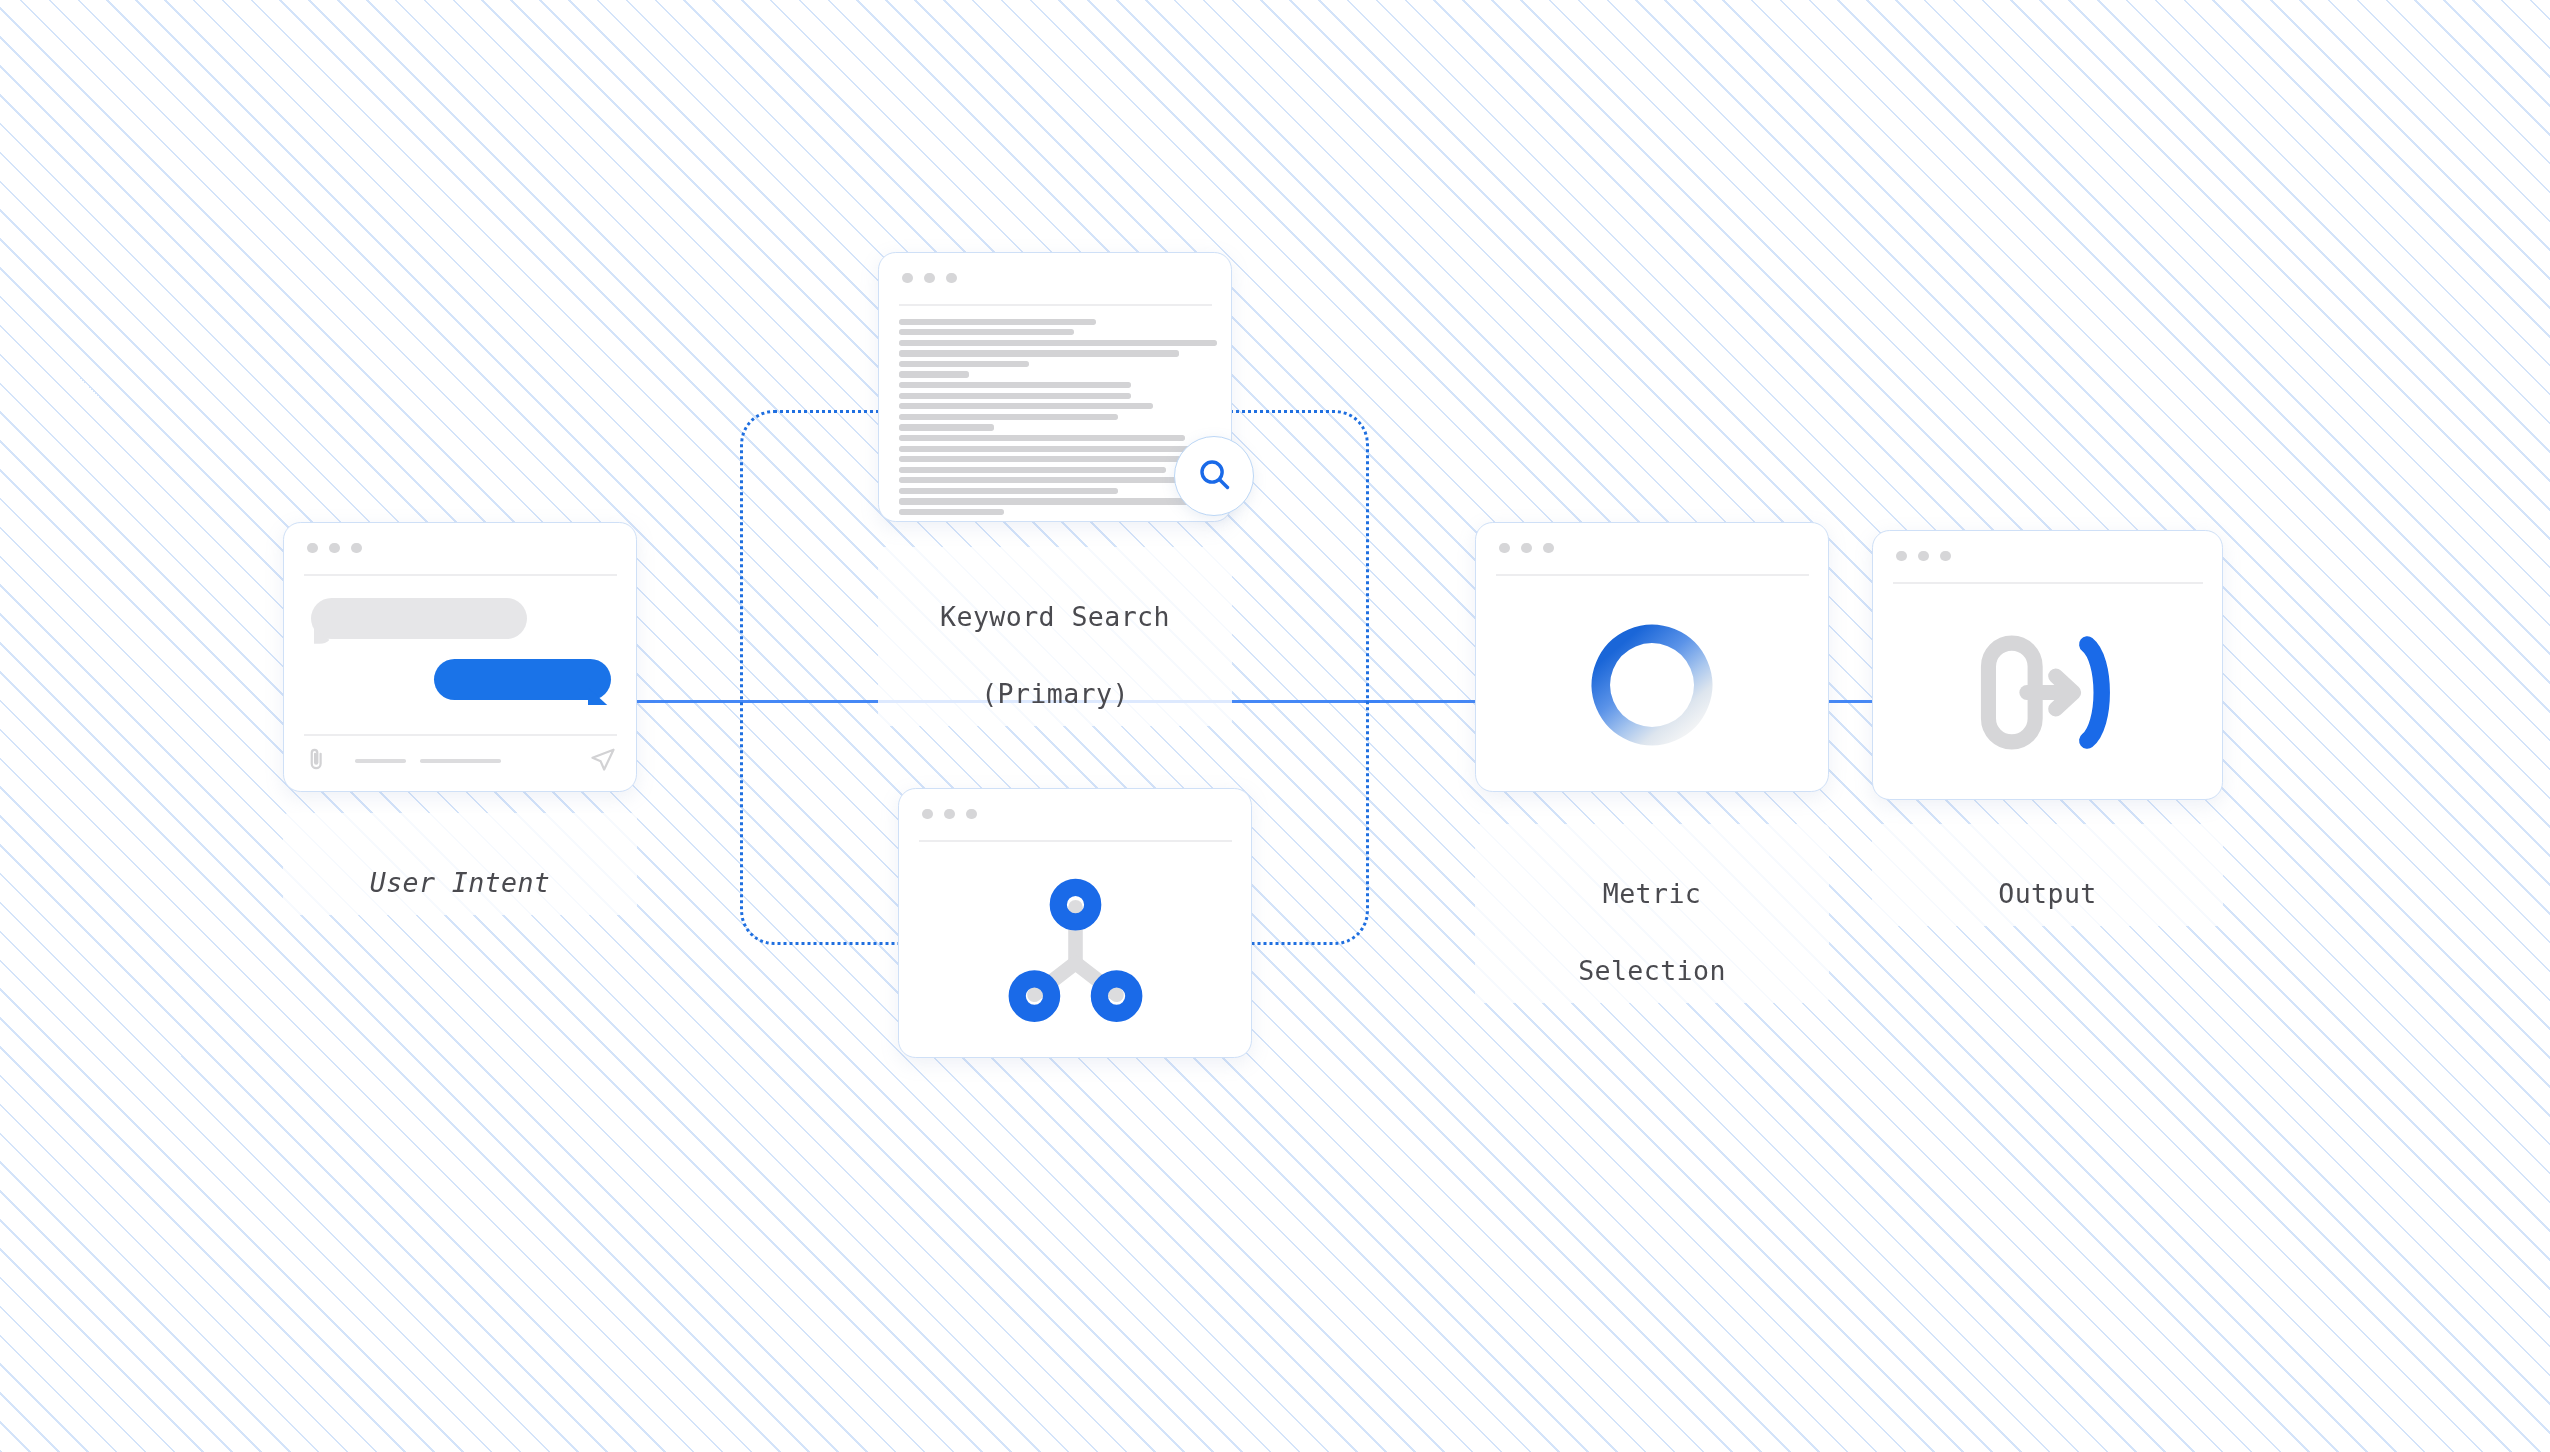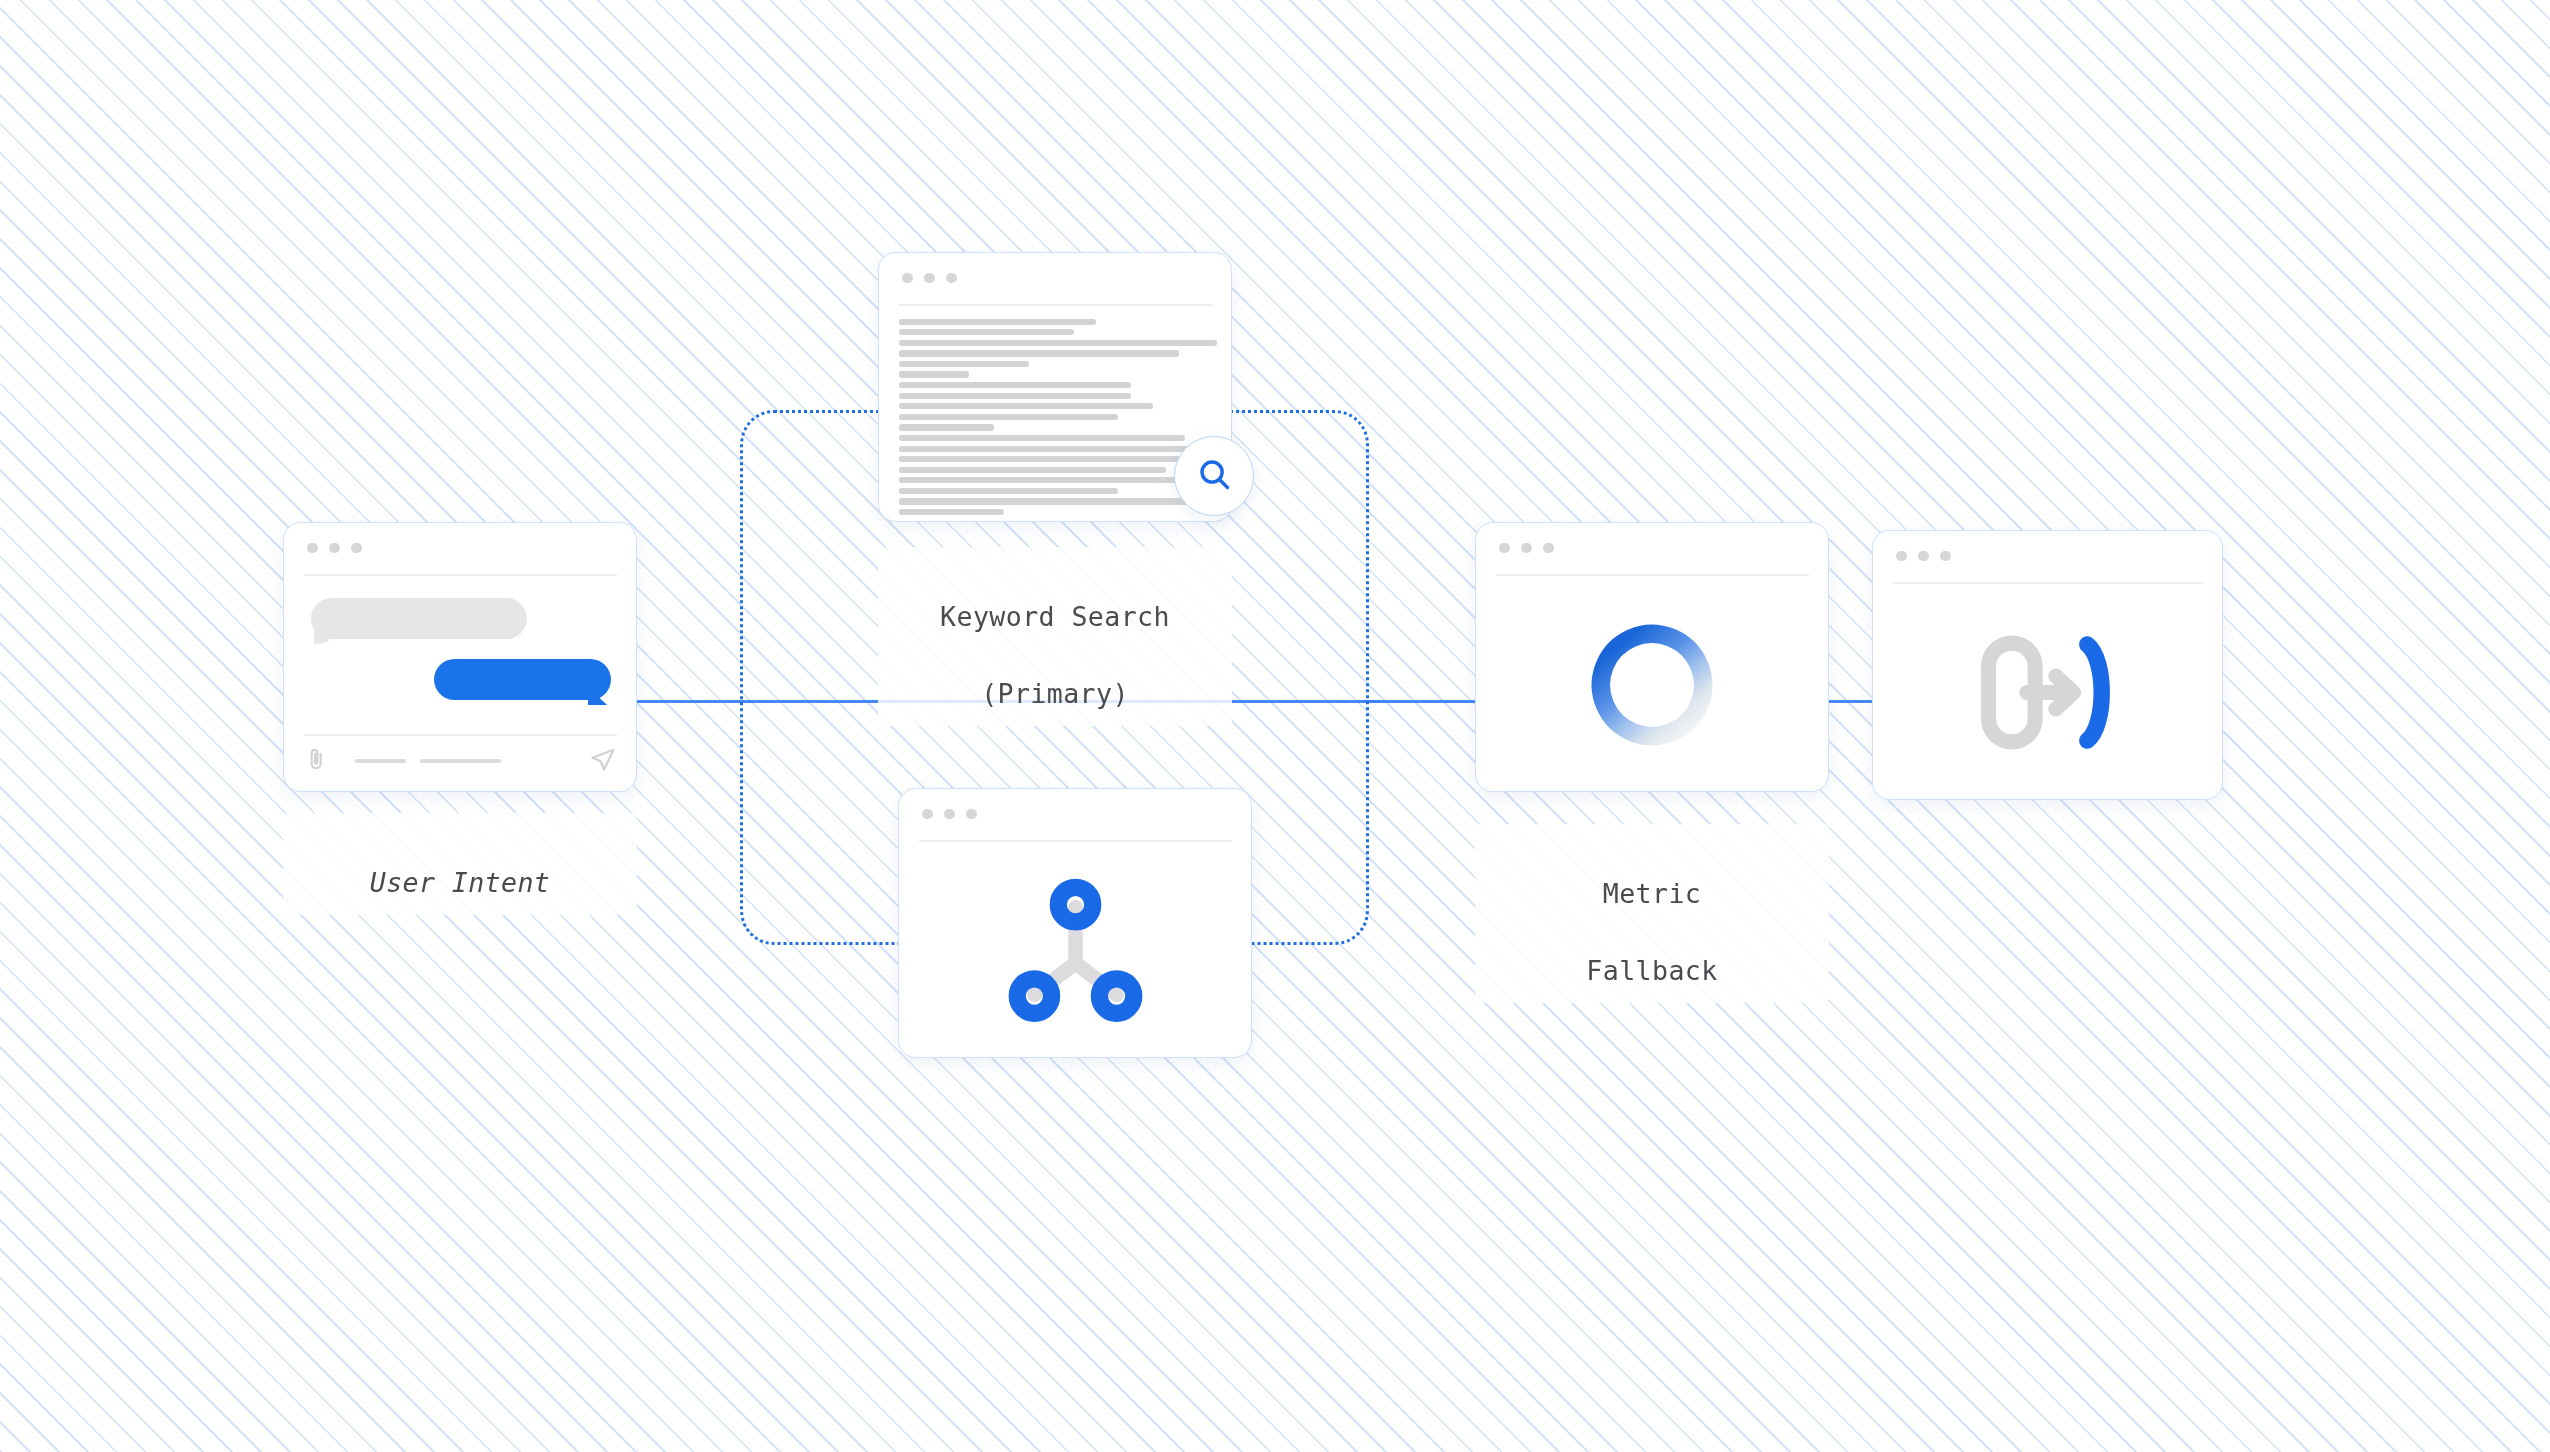--- a/index.html
+++ b/index.html
@@ -358,21 +358,21 @@
               <stop offset="100%" stop-color="#f1f3f5"></stop>
             </linearGradient>
           </defs>
           <circle cx="50" cy="50" r="36" fill="none" stroke="url(#donutGrad)" stroke-width="13" stroke-dasharray="226.2" stroke-dashoffset="0" transform="rotate(-68 50 50)"></circle>
         </svg>
       </div>
     </div>
   </div>
   <div class="caption" style="left:1475px; top:824px; width:354px;">
     <span>Metric</span><br>
-    <span>Fallback</span>
+    <span>Selection</span>
   </div>
 
   <div class="card" style="left:1872px; top:530px; width:351px; height:270px;">
     <div class="titlebar">
       <span class="dot"></span>
       <span class="dot"></span>
       <span class="dot"></span>
     </div>
     <div class="titledivider"></div>
 
@@ -385,15 +385,18 @@
           <g stroke="#d6d6d8" stroke-width="11" stroke-linecap="round" stroke-linejoin="round" fill="none">
             <line x1="40" y1="48" x2="72" y2="48"></line>
             <polyline points="61,36 74,48 61,60"></polyline>
           </g>
 
           <path d="M84 13 C 98 24, 98 72, 84 83" fill="none" stroke="#1a6ae8" stroke-width="12" stroke-linecap="round"></path>
         </svg>
       </div>
     </div>
   </div>
+  <div class="caption" style="left:1872px; top:824px; width:351px;">
+    <span>Output</span>
+  </div>
 
 </div>
 
 
 </body></html>

